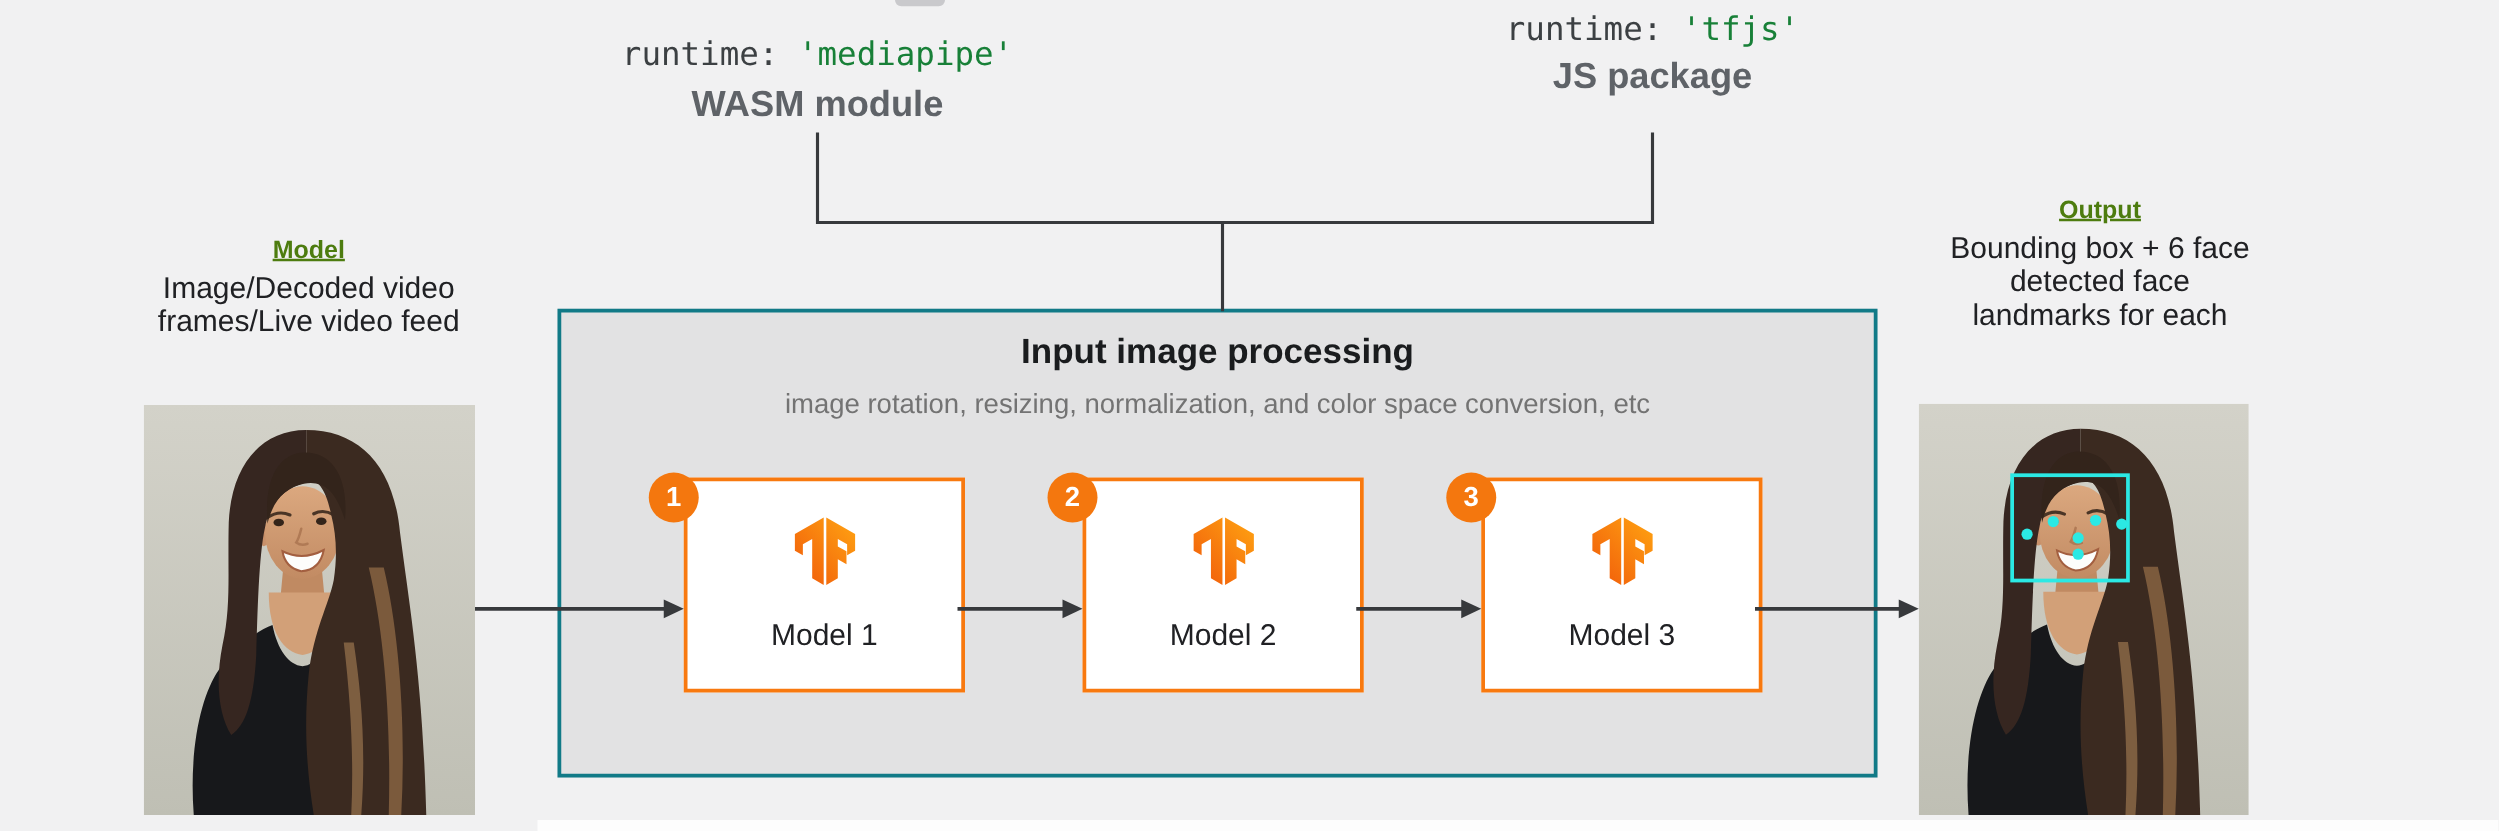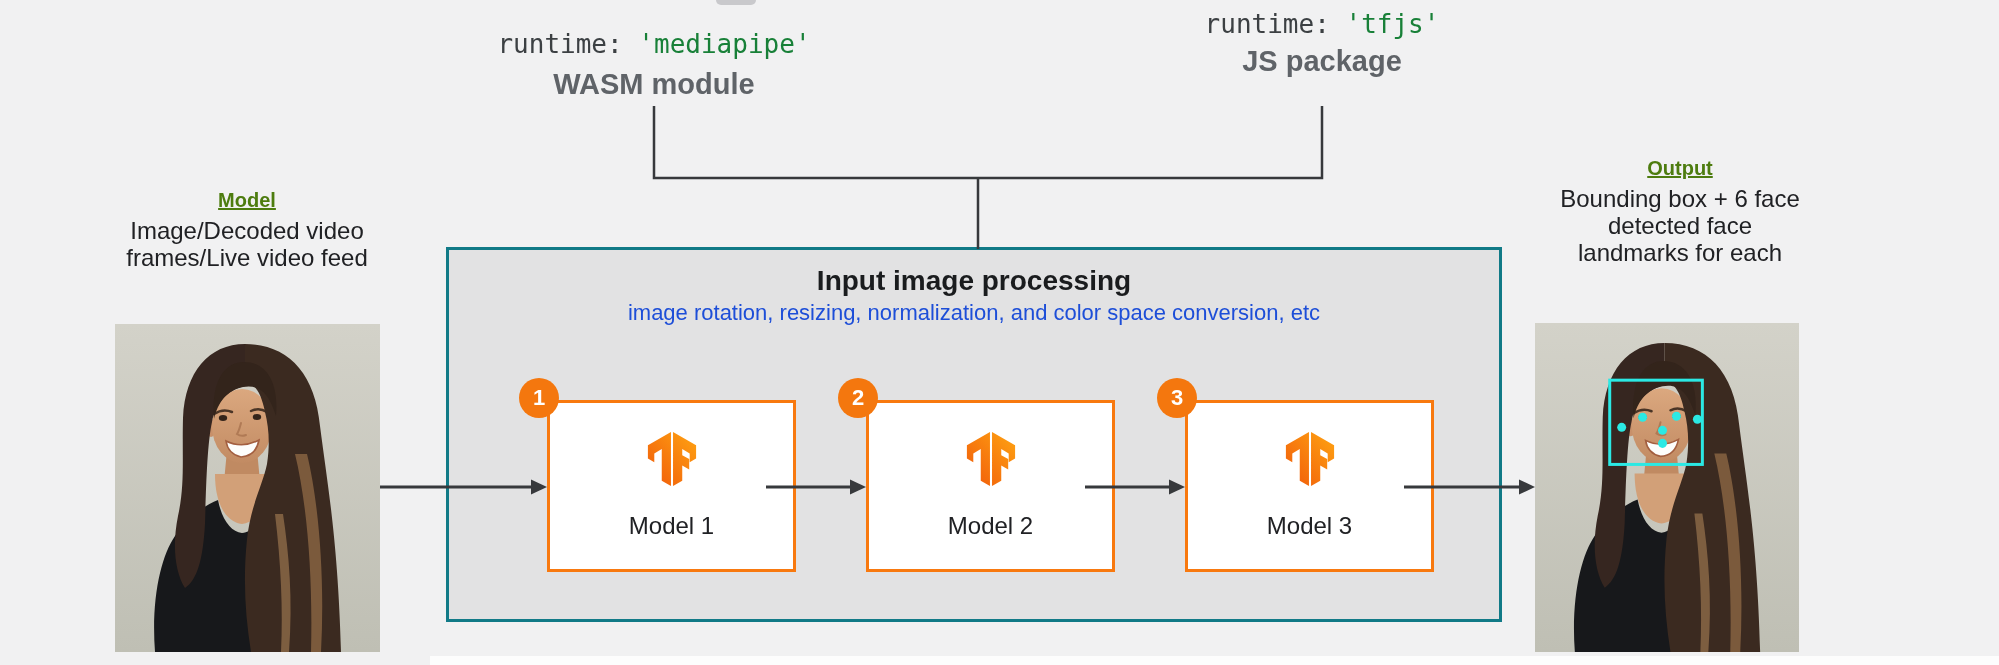--- a/index.html
+++ b/index.html
@@ -21,24 +21,24 @@
   .io-block{position:absolute;text-align:center;}
   .input-block{left:97px;top:183px;width:300px;}
   .output-block{left:1528px;top:151px;width:304px;}
   .io-title{font-size:20px;font-weight:bold;color:#4d7c0f;line-height:34px;text-decoration:underline;}
   .io-line{font-size:24px;color:#202124;line-height:27px;}
 
   
   .process-box{position:absolute;left:446px;top:247px;width:1056px;height:375px;
                box-sizing:border-box;background:#E2E2E3;border:3px solid #117A87;text-align:center;}
   .pb-title{margin-top:16px;font-size:28px;font-weight:bold;color:#1A1C1E;line-height:30px;}
-  .pb-sub{margin-top:3px;font-size:22px;color:#1d4ed8;line-height:27px;}
+  .pb-sub{margin-top:13px;font-size:22px;color:#737373;line-height:27px;}
 
   
-  .model{position:absolute;top:400px;width:249px;height:172px;box-sizing:border-box;
+  .model{position:absolute;top:382px;width:225px;height:172px;box-sizing:border-box;
          background:#FFFFFF;border:3px solid #F8790F;text-align:center;}
   .model-1{left:547px;}.model-2{left:866px;}.model-3{left:1185px;}
   .tf-logo{margin-top:27px;display:inline-block;}
   .model-label{margin-top:20px;font-size:24px;color:#202124;}
 
   
   .num-circle{position:absolute;top:378px;width:40px;height:40px;border-radius:50%;
               background:#F4770E;color:#fff;font-size:22px;font-weight:bold;
               text-align:center;line-height:40px;}
   .nc-1{left:519px;}.nc-2{left:838px;}.nc-3{left:1157px;}

